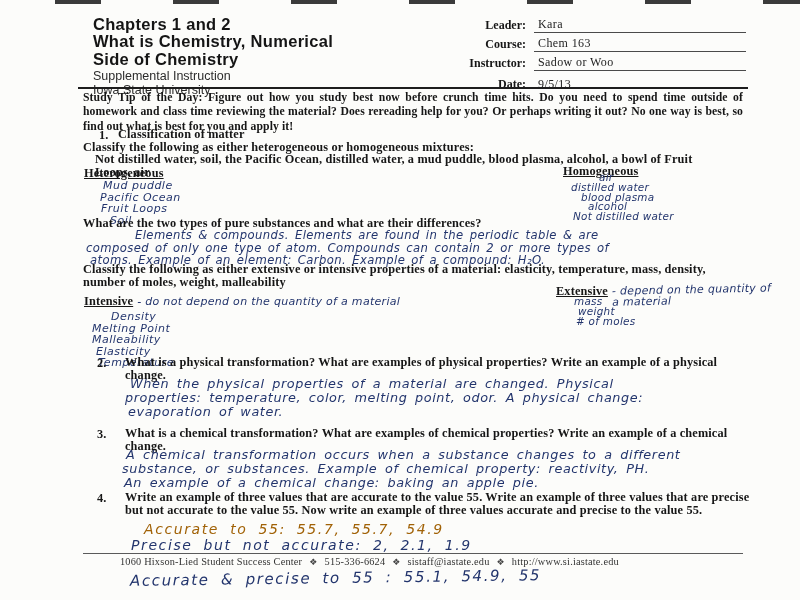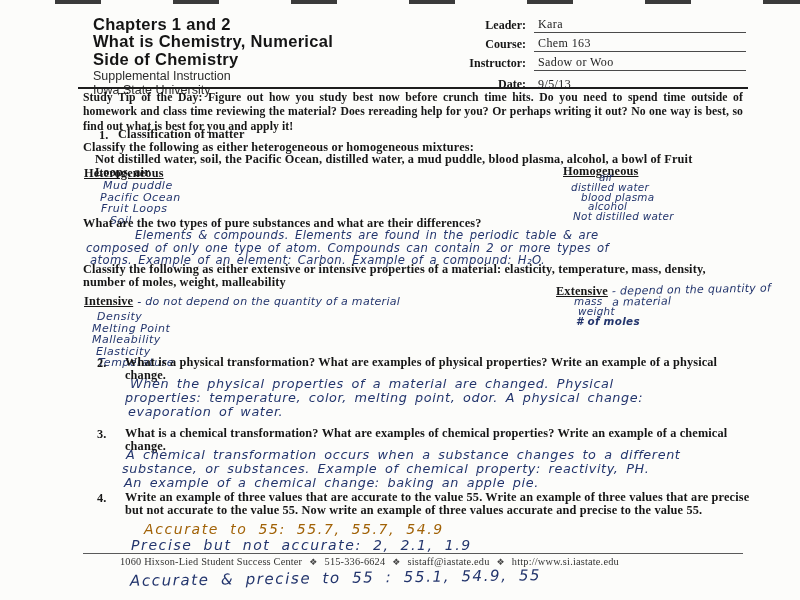--- a/index.html
+++ b/index.html
@@ -110,37 +110,37 @@
     <div style="margin-left:3px;">composed of only one type of atom.  Compounds can contain 2 or more types of</div>
     <div style="margin-left:7px;">atoms.  Example of an element: Carbon.  Example of a compound: H₂O.</div>
   </div>
 
   <div class="abs print body-line" style="left: 83px; top: 263px; width: 655px; color: rgb(22, 22, 22);">Classify the following as either extensive or intensive properties of a material: elasticity, temperature, mass, density, number of moles, weight, malleability</div>
 
   <div class="abs" style="left:84px;top:291px;">
     <span class="print body-line u" style="color: rgb(22, 22, 22);">Intensive</span>
     <span class="hw hw-note" style="color: rgb(35, 53, 109);">- do not depend on the quantity of a material</span>
     <div class="hw hw-list" style="margin-top: 2px; margin-left: 8px; color: rgb(35, 53, 109);">
-      <div style="margin-left:5px;">Density</div>
+      <div style="margin-left:19px;">Density</div>
       <div>Melting Point</div>
       <div>Malleability</div>
       <div style="margin-left:4px;">Elasticity</div>
       <div style="margin-left:6px;">Temperature</div>
     </div>
   </div>
 
   <div class="abs" style="left:556px;top:285px;">
     <div class="ext-head">
       <span class="print body-line u" style="color: rgb(22, 22, 22);">Extensive</span>
       <span class="hw hw-note ext-note" style="color: rgb(35, 53, 109);">- depend on the quantity of a material</span>
     </div>
     <div class="hw hw-list-sm" style="margin-top: -9px; margin-left: 18px; color: rgb(35, 53, 109);">
       <div>mass</div>
       <div style="margin-left:4px;">weight</div>
-      <div style="margin-left:2px;font-weight:bold;"># of moles</div>
+      <div style="margin-left:2px;"># of moles</div>
     </div>
   </div>
 
   <span class="abs print qnum" style="left: 97px; top: 356px; color: rgb(22, 22, 22);">2.</span>
   <div class="abs print body-line" style="left: 125px; top: 356px; width: 620px; color: rgb(22, 22, 22);">What is a physical transformation?  What are examples of physical properties? Write an example of a physical change.</div>
   <div class="abs hw hw-ans-lg" style="left: 125px; top: 377px; width: 640px; color: rgb(35, 53, 109);">
     <div style="margin-left:5px;">When the physical properties of a material are changed. Physical</div>
     <div>properties: temperature, color, melting point, odor.  A physical change:</div>
     <div style="margin-left:3px;">evaporation of water.</div>
   </div>

